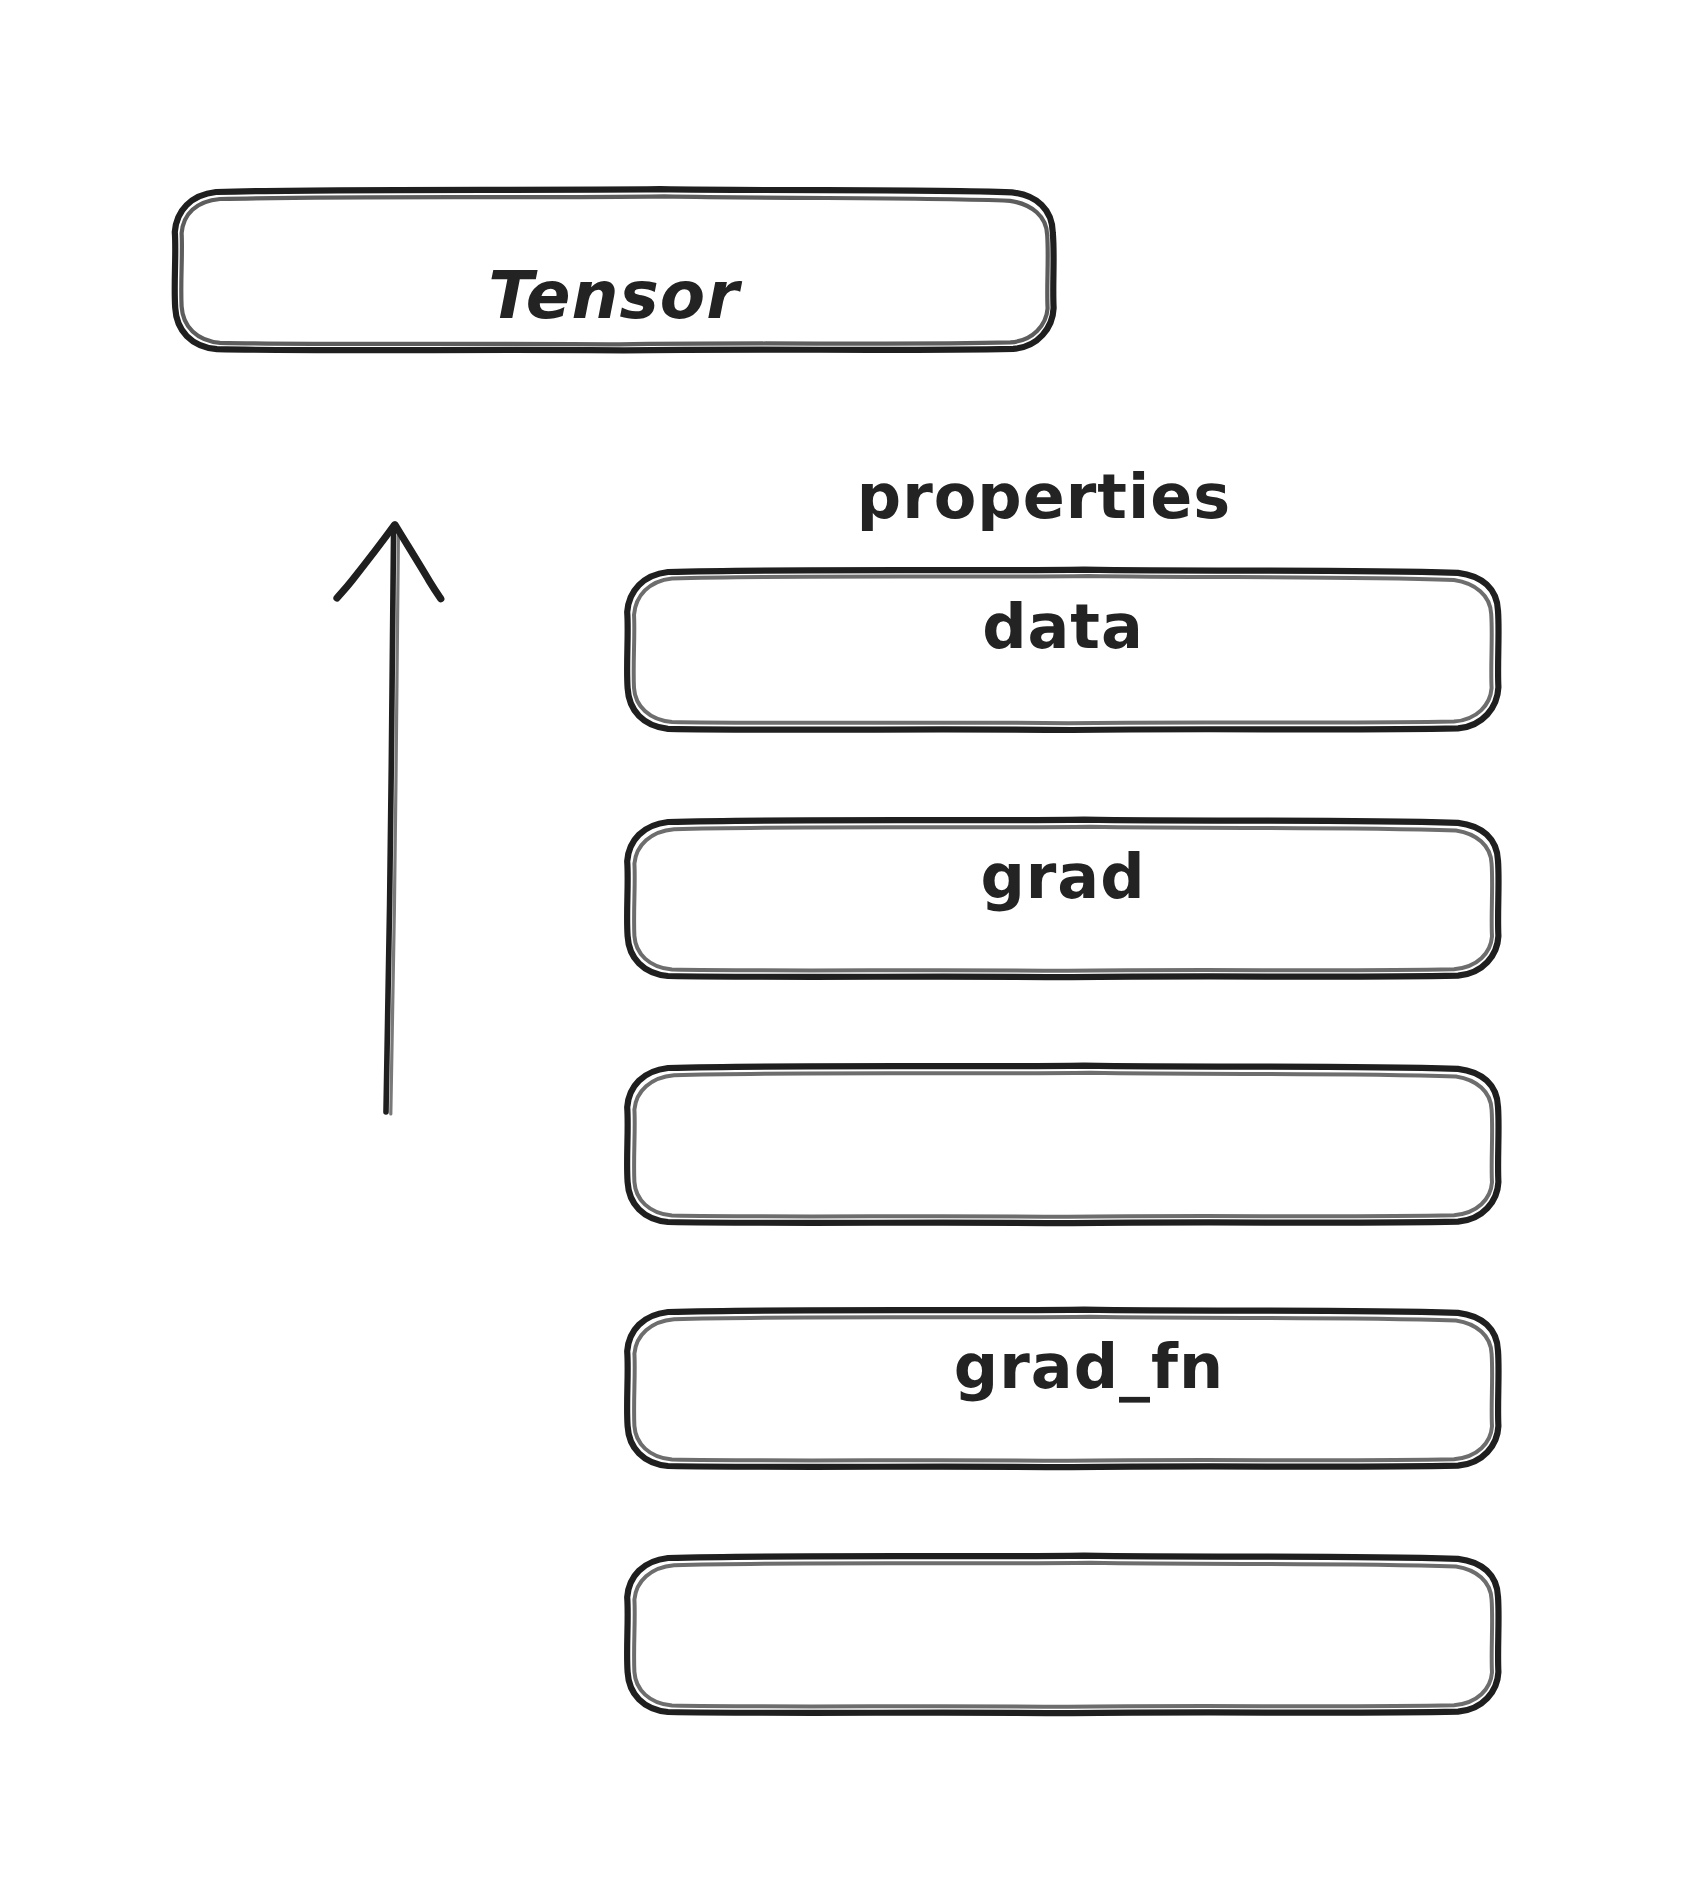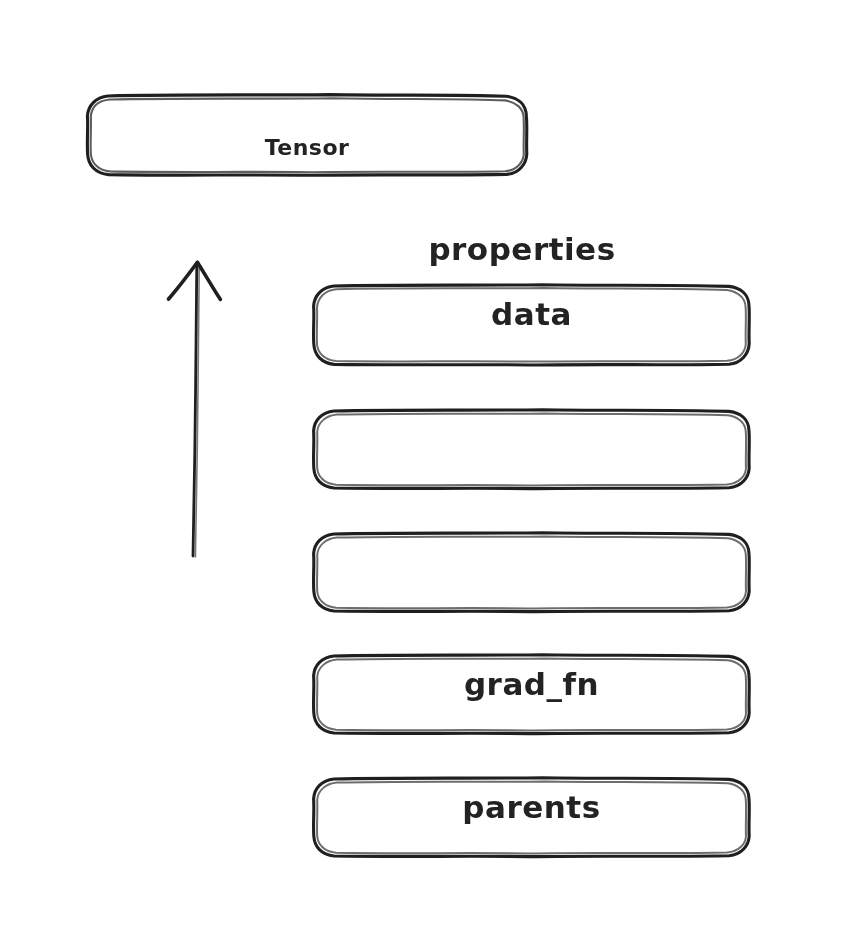--- a/index.html
+++ b/index.html
@@ -37,32 +37,33 @@
     letter-spacing: 0.5px;
     white-space: nowrap;
     -webkit-font-smoothing: antialiased;
   }
   
   .box-tensor-label {
     left: 87px;
     top: 95px;
     width: 440px;
     height: 104px;
-    font-size: 22px;
+    font-size: 33px;
+    font-style: italic;
   }
   .box-prop-label {
     left: 313px;
     width: 437px;
     height: 58px;
     font-size: 31px;
   }
   .prop-1 { top: 285px; }
   .prop-2 { top: 410px; }
   .prop-3 { top: 533px; }
-  .prop-4 { top: 655px; }
+  .prop-4 { top: 655px; margin-left: 13px; }
   .prop-5 { top: 778px; }
   .group-caption {
     position: absolute;
     left: 402px;
     top: 226px;
     width: 240px;
     height: 46px;
     font-size: 31px;
     font-weight: 700;
   }
@@ -201,19 +202,19 @@
 
     </g>
   </svg>
 
   <div class="node-label box-tensor-label">Tensor</div>
 
   <div class="node-label group-caption">properties</div>
 
   <div class="node-label box-prop-label prop-1">data</div>
 
+  <div class="node-label box-prop-label prop-2">grad</div>
 
 
   <div class="node-label box-prop-label prop-4">grad_fn</div>
 
-  <div class="node-label box-prop-label prop-5">parents</div>
 
 </div>
 
 </body></html>

